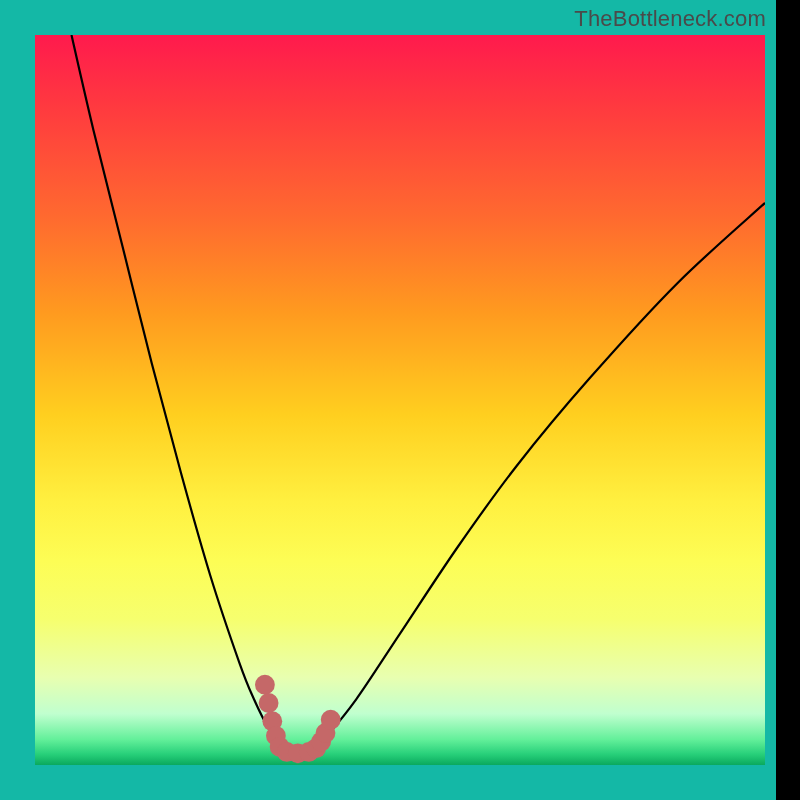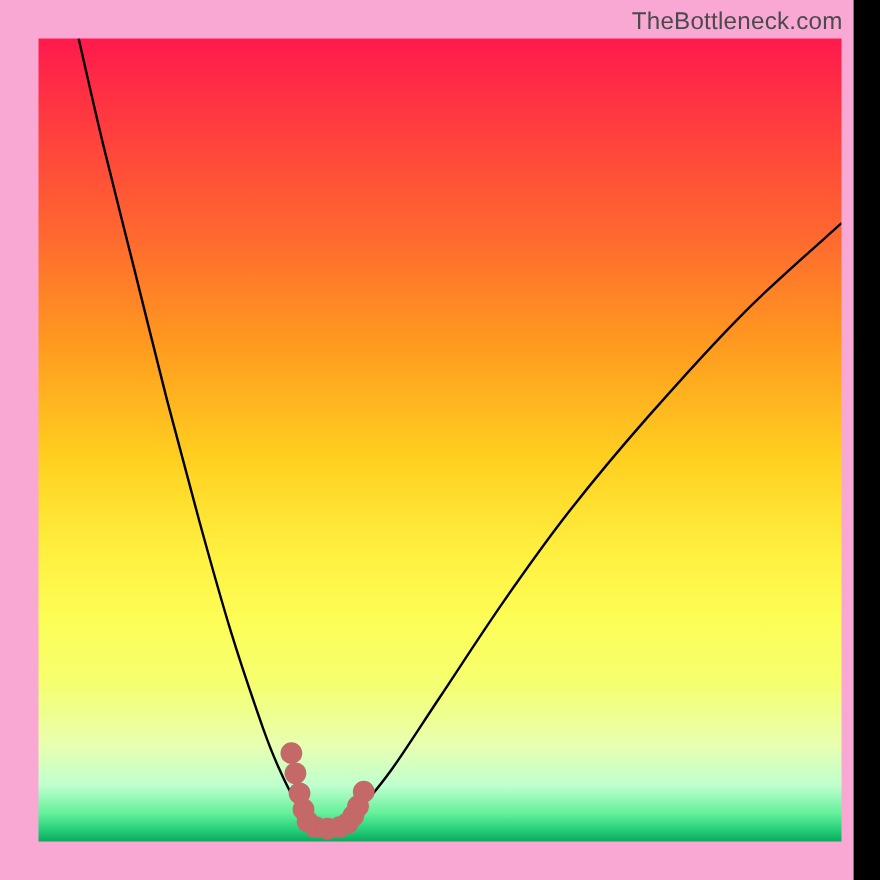--- a/index.html
+++ b/index.html
@@ -9,21 +9,21 @@
     height: 800px;
     background: #000;
     overflow: hidden;
   }
   .frame {
     position: absolute;
     left: 0;
     top: 0;
     width: 776px;
     height: 800px;
-    background: #f9a8d4;
+    background: #14b8a6;
   }
   .plot {
     position: absolute;
     left: 35px;
     top: 35px;
     width: 730px;
     height: 730px;
     background: linear-gradient(to bottom,
       #ff1a4d 0%,
       #ff3a3f 10%,

